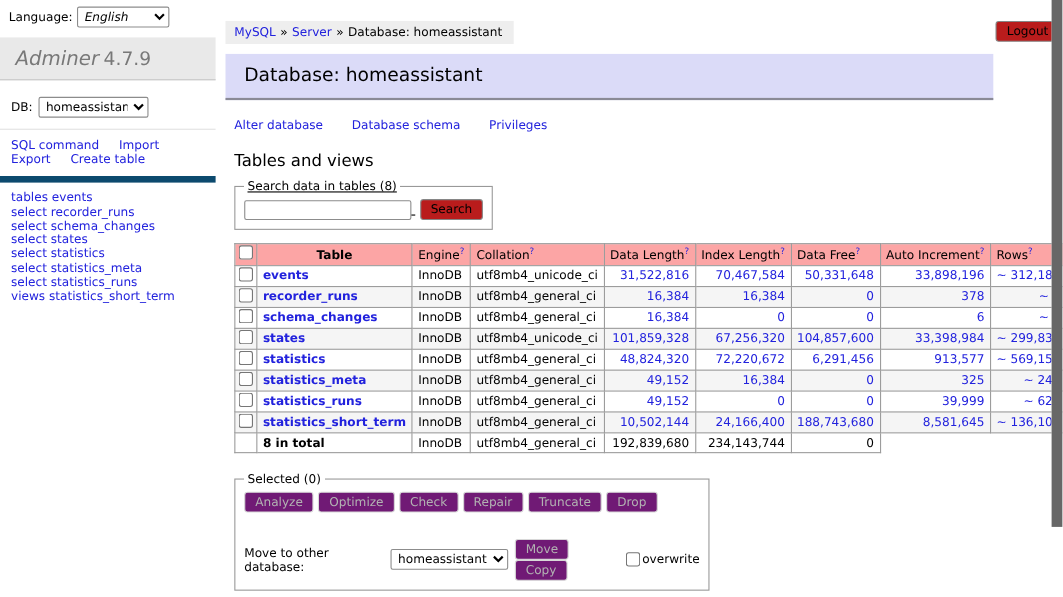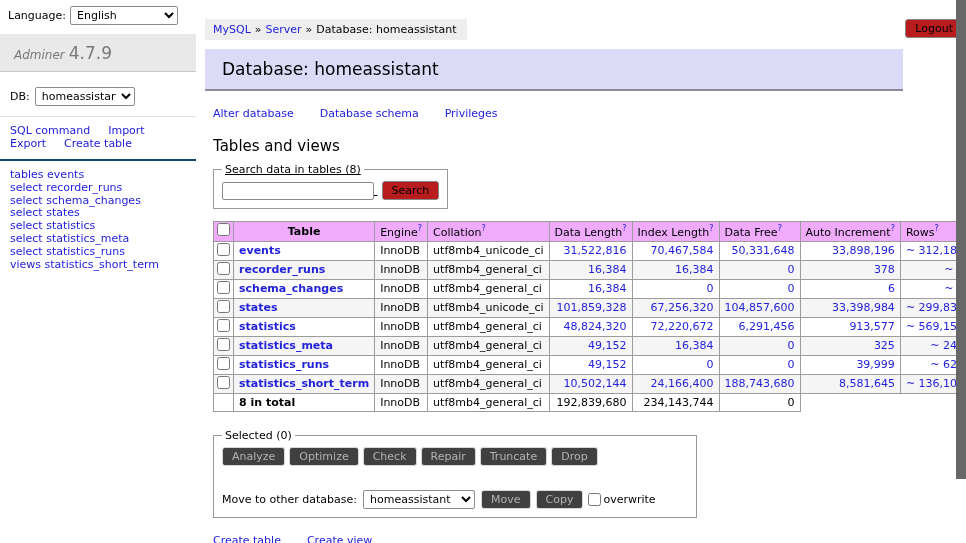--- a/index.html
+++ b/index.html
@@ -13,52 +13,52 @@
 
   
   #sidebar { position:absolute; left:0; top:0; width:196px; }
   .lang-row { padding:6px 0 0 8px; }
   .lang-row label { margin-right:4px; }
   select {
     font-family:"DejaVu Sans", sans-serif; font-size:11px;
     border:1px solid #8c8c8c; border-radius:2px; background:#fff;
     height:19px; padding:0 2px;
   }
-  #lang-select { width:108px; }
+  #lang-select { width:84px;font-style:italic; }
   .h1-band {
     margin-top:9px; background:#e9e9e9; border-bottom:1px solid #c6c6c6;
     padding:9px 14px 8px 14px;
   }
-  .h1-band .app { font-style:italic; font-size:12px; color:#787878; }
+  .h1-band .app { font-style:italic; font-size:18px; color:#787878; }
   .h1-band .ver { font-size:17px; color:#787878; margin-left:4px; }
   .db-row { padding:15px 10px 10px 10px; border-bottom:1px solid #e2e2e2; }
   .db-row label { margin-right:5px; }
   #db-select { width:100px; }
-  .side-links { padding:7px 10px 9px 10px; border-bottom:2px solid #0c4a6e; line-height:13px; }
+  .side-links { padding:7px 10px 9px 10px; border-bottom:6px solid #0c4a6e; line-height:13px; }
   .side-links a { margin-right:18px; }
   #table-links { list-style:none; padding:8px 10px; line-height:12.8px; }
 
   
   #scrollbar { position:absolute; right:0; top:0; width:10px; height:543px; background:#fff; }
   #scroll-thumb { width:10px; height:479px; background:#676767; }
 
   
   #content { position:absolute; left:205px; top:15px; width:712px; }
   #breadcrumb {
     display:inline-block; background:#eeeeee; padding:4px 10px 4px 8px; margin-top:4px;
   }
   #breadcrumb .sep { color:#000; margin:0 4px; }
   #logout-button { position:absolute; top:4px; right:-46px; }
   button {
     font-family:"DejaVu Sans", sans-serif; font-size:11px;
     padding:2px 9px; border:1px solid #868686; border-radius:3px;
     background:#b91c1c; color:#000; cursor:pointer;
   }
   button:disabled {
-    color:#b2b2b2; background:#404040; border-color:#d8d8d8; cursor:default;
+    color:#b2b2b2; background:#701a75; border-color:#d8d8d8; cursor:default;
   }
   #page-title {
     margin-top:9px; width:698px; background:#dbdbf8;
     border-bottom:2px solid #8a8a96;
     padding:10px 10px 10px 17px; font-size:17px; font-weight:normal;
   }
   #inner { padding-left:8px; }
   .links-row { margin-top:16px; }
   .links-row a { margin-right:26px; }
   h3 { font-size:15px; font-weight:normal; margin-top:17px; }
@@ -69,34 +69,34 @@
   #search-input {
     width:152px; height:18px; border:1px solid #8c8c8c; border-radius:2px;
     font-family:"DejaVu Sans", sans-serif; font-size:11px; padding:0 3px;
     vertical-align:middle;
   }
   #search-button { margin-left:4px; vertical-align:middle;text-align:right; }
 
   
   table { border-collapse:collapse; margin-top:12px; }
   th, td { border:1px solid #9c9c9c; padding:2px 5px; height:17px; white-space:nowrap; }
-  thead th { background:#f0abfc; font-weight:normal; text-align:left; }
+  thead th { background:#fca5a5; font-weight:normal; text-align:left; }
   thead th.c-table { font-weight:bold; text-align:center; }
   th.c-check, td.c-check { width:20px; text-align:center; padding:1px 3px; }
   tbody tr:nth-child(even) td { background:#f5f5f5; }
   td.name a { font-weight:bold; }
   td.num { text-align:right; color:#2222dd; }
   tr.total td { color:#000; }
   tr.total td.name { font-weight:bold; }
   tr.total td.num { color:#000; }
   td.no-border { border:none; background:#fff !important; }
   input[type=checkbox] { width:13px; height:13px; }
 
   
-  #selected-fieldset { margin-top:17px; width:484px; }
+  #selected-fieldset { margin-top:17px; width:432px; }
   #selected-buttons button { margin-right:4px; }
   .move-row { margin-top:24px; display:flex; align-items:center; }
   .move-row label.mv { margin-right:6px; }
   #move-db-select { width:112px; margin-right:6px; }
   .move-row button { margin-right:5px; }
   .overwrite-wrap { display:flex; align-items:center; }
   .overwrite-wrap input { margin-right:2px; }
 </style>
 </head>
 <body>

